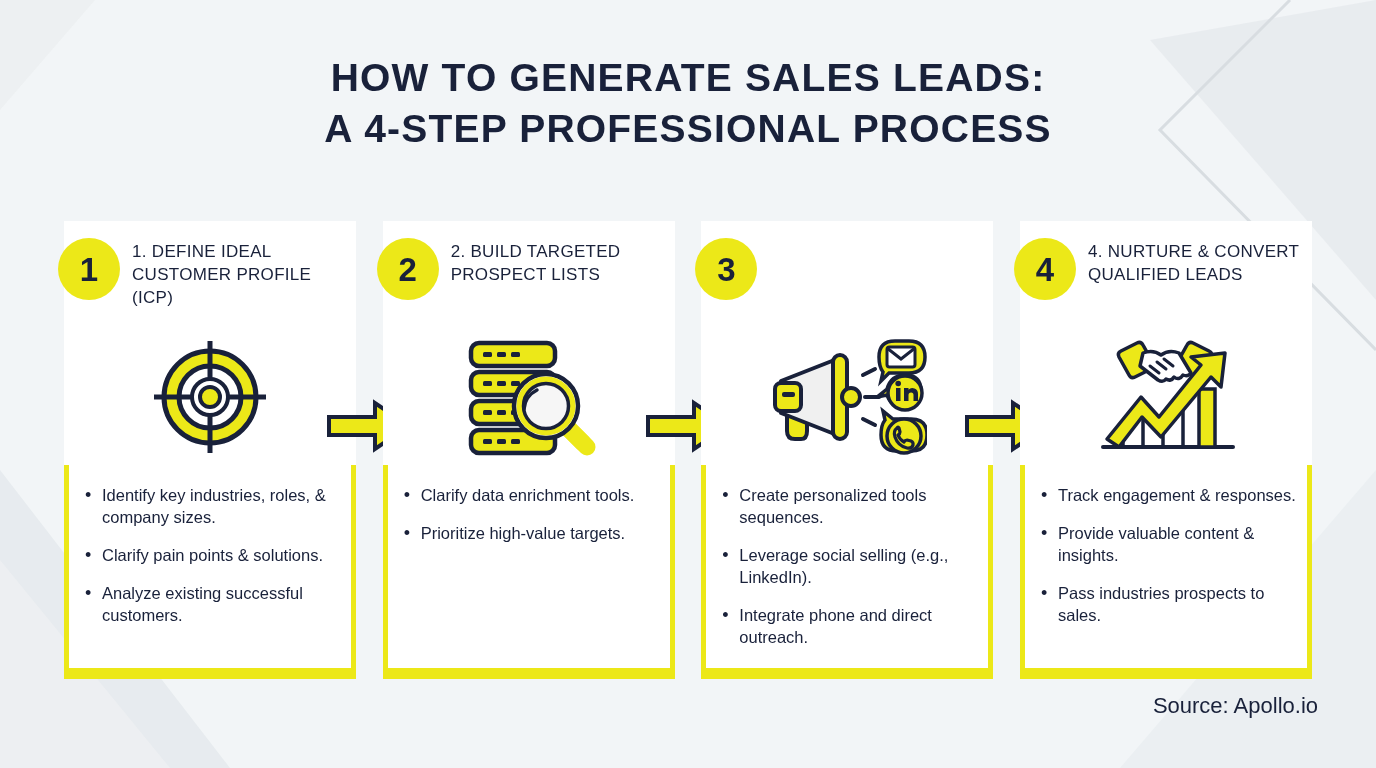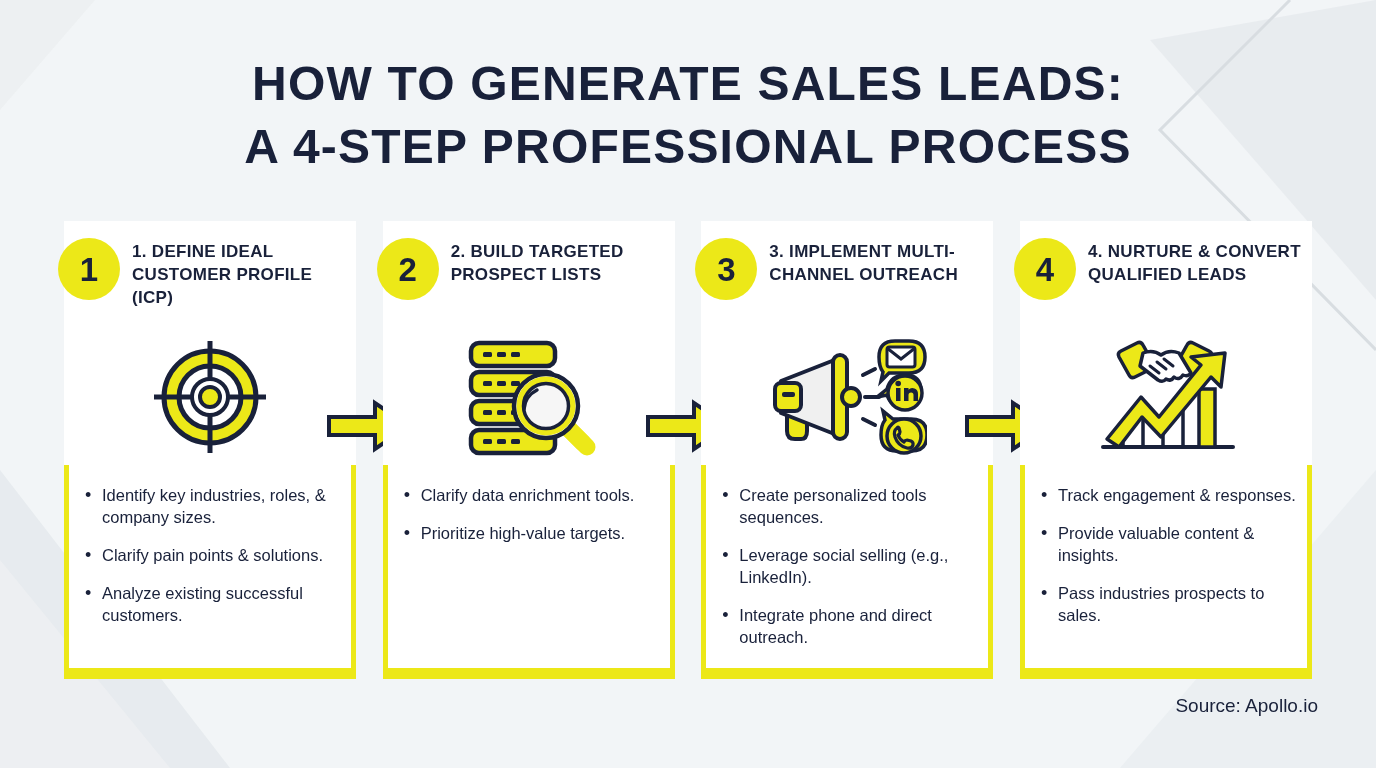--- a/index.html
+++ b/index.html
@@ -24,21 +24,21 @@
 
   
   #title-block {
     position: absolute;
     top: 52px;
     left: 0;
     width: 1376px;
     text-align: center;
   }
   .title-line {
-    font-size: 48px;
+    font-size: 39px;
     font-weight: bold;
     letter-spacing: 1.2px;
     color: #19213a;
     line-height: 1.32;
     text-transform: uppercase;
   }
 
   
   #cards-row {
     position: absolute;
@@ -87,21 +87,21 @@
     font-size: 33px;
     font-weight: bold;
     display: flex;
     align-items: center;
     justify-content: center;
     line-height: 1;
   }
 
   .card-title {
     font-size: 17px;
-    font-weight: bold;
+    font-weight: normal;
     color: #19213a;
     line-height: 1.36;
     letter-spacing: 0.3px;
     text-transform: uppercase;
     padding-top: 5px;
   }
 
   .card-icon {
     margin-top: 6px;
     height: 128px;
@@ -151,21 +151,21 @@
     left: -31px;
     width: 88px;
     height: 54px;
   }
 
   
   #source-note {
     position: absolute;
     right: 58px;
     top: 706px;
-    font-size: 19px;
+    font-size: 22px;
     color: #19213a;
     transform: translateY(-50%);
   }
 </style>
 </head>
 <body>
 
 <svg id="bg-decor" viewBox="0 0 1376 768">
   <rect x="0" y="0" width="1376" height="768" fill="#f2f5f7"></rect>
   <polygon points="1376,0 1376,300 1150,40" fill="#e6eaed" opacity="0.85"></polygon>
@@ -277,21 +277,20 @@
   <div class="connector">
     <svg viewBox="0 0 88 54">
       <polygon points="4,18 50,18 50,4 84,27 50,50 50,36 4,36" fill="#ece818" stroke="#19213a" stroke-width="4" stroke-linejoin="miter"></polygon>
     </svg>
   </div>
 
   <div class="card">
     <div class="card-top">
       <div class="card-head">
         <div class="num-badge">3</div>
-        <div class="card-title">3. IMPLEMENT MULTI-CHANNEL OUTREACH</div>
       </div>
       <div class="card-icon">
         <svg width="160" height="124" viewBox="0 0 160 124">
 
           <path d="M20 62 L20 96 q0 8 8 8 l6 0 q6 0 6 -8 L40 66" fill="#ece818" stroke="#19213a" stroke-width="4"></path>
 
           <path d="M14 46 L70 24 L70 100 L14 78 Z" fill="#f0f0f0" stroke="#19213a" stroke-width="4" stroke-linejoin="round"></path>
 
           <rect x="8" y="48" width="26" height="28" rx="6" fill="#ece818" stroke="#19213a" stroke-width="4"></rect>
           <rect x="15" y="57" width="13" height="5" rx="2" fill="#19213a"></rect>

